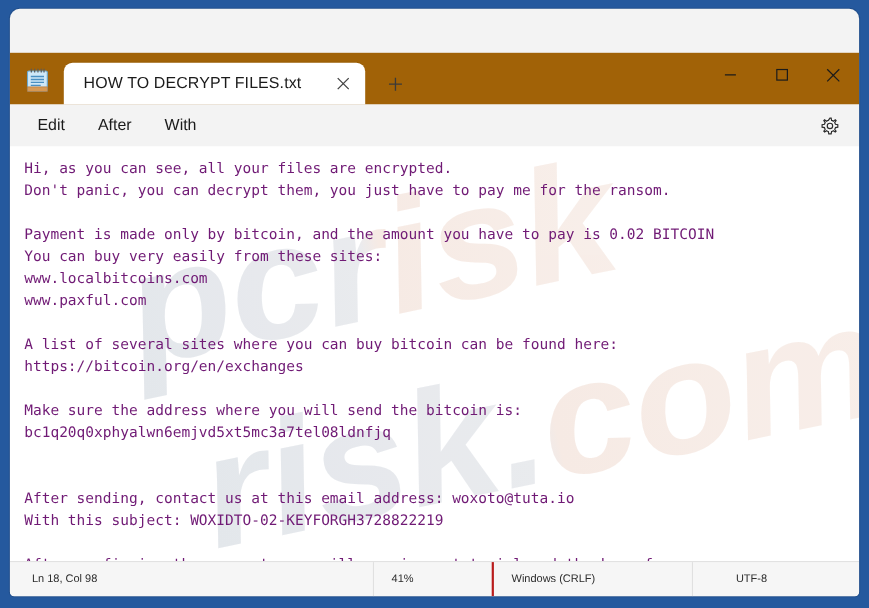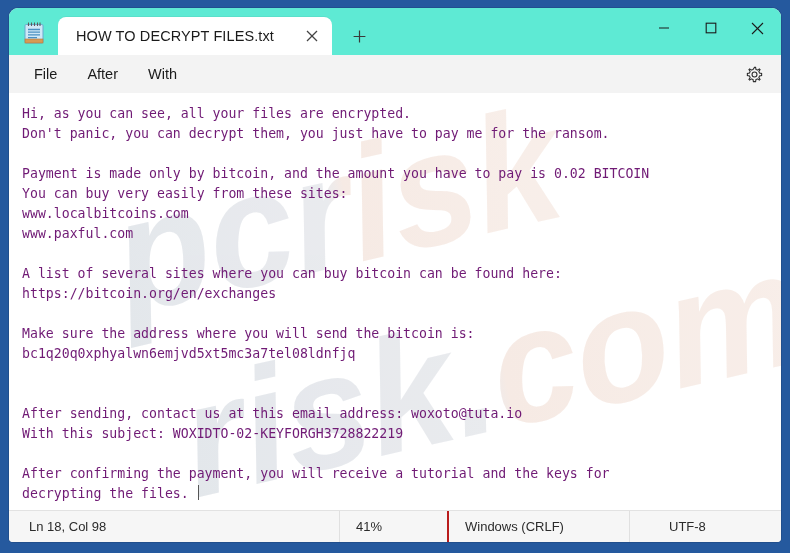--- a/index.html
+++ b/index.html
@@ -35,23 +35,24 @@
     box-shadow: 0 0 0 1px rgba(0,0,0,0.10);
     display: flex;
     flex-direction: column;
   }
 
   
   #titlebar {
     position: relative;
     height: 47px;
     flex: 0 0 47px;
-    background: #5eead4;
+    background: #a16207;
     display: flex;
     align-items: flex-end;
+    margin-top: 40px;
   }
 
   #app-icon {
     position: absolute;
     left: 14px;
     top: 13px;
     width: 22px;
     height: 24px;
   }
 
@@ -183,21 +184,21 @@
   }
 
   
   #statusbar {
     flex: 0 0 31px;
     height: 31px;
     background: #f6f6f6;
     border-top: 1px solid #e2e2e2;
     display: flex;
     align-items: center;
-    font-size: 13px;
+    font-size: 10px;
     color: #2b2b2b;
   }
   .sb {
     height: 100%;
     display: flex;
     align-items: center;
     padding: 0 16px;
     box-sizing: border-box;
   }
   #sb-pos   { width: 330px; padding-left: 20px; }
@@ -265,21 +266,21 @@
         <div class="wc close">
           <svg width="13" height="13" viewBox="0 0 13 13">
             <line x1="1" y1="1" x2="12" y2="12" stroke="currentColor" stroke-width="1.1"></line>
             <line x1="12" y1="1" x2="1" y2="12" stroke="currentColor" stroke-width="1.1"></line>
           </svg>
         </div>
       </div>
     </div>
 
     <div id="menubar">
-      <div class="menu-item">File</div>
+      <div class="menu-item">Edit</div>
       <div class="menu-item">After</div>
       <div class="menu-item">With</div>
 
       <div id="gear">
         <svg width="17" height="17" viewBox="0 0 20 20" fill="none" stroke="#2c2c2c" stroke-width="1.25">
           <circle cx="10" cy="10" r="2.9"></circle>
           <path d="M10 1.6 L11.3 1.6 L11.75 4.1 A6.2 6.2 0 0 1 13.6 4.9 L15.7 3.45 L16.55 4.3 L15.1 6.4 A6.2 6.2 0 0 1 15.9 8.25 L18.4 8.7 L18.4 11.3 L15.9 11.75 A6.2 6.2 0 0 1 15.1 13.6 L16.55 15.7 L15.7 16.55 L13.6 15.1 A6.2 6.2 0 0 1 11.75 15.9 L11.3 18.4 L8.7 18.4 L8.25 15.9 A6.2 6.2 0 0 1 6.4 15.1 L4.3 16.55 L3.45 15.7 L4.9 13.6 A6.2 6.2 0 0 1 4.1 11.75 L1.6 11.3 L1.6 8.7 L4.1 8.25 A6.2 6.2 0 0 1 4.9 6.4 L3.45 4.3 L4.3 3.45 L6.4 4.9 A6.2 6.2 0 0 1 8.25 4.1 Z"></path>
         </svg>
       </div>
     </div>

